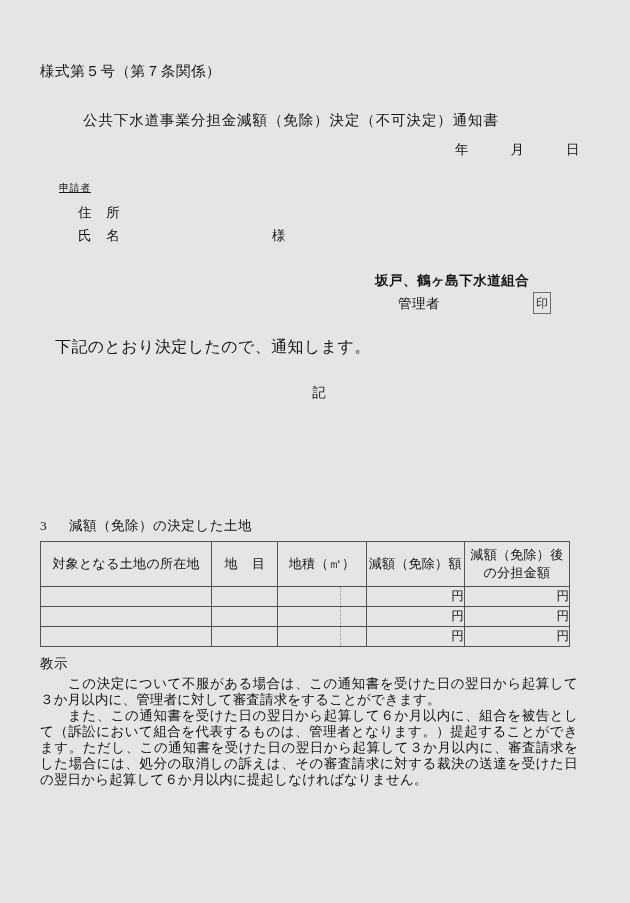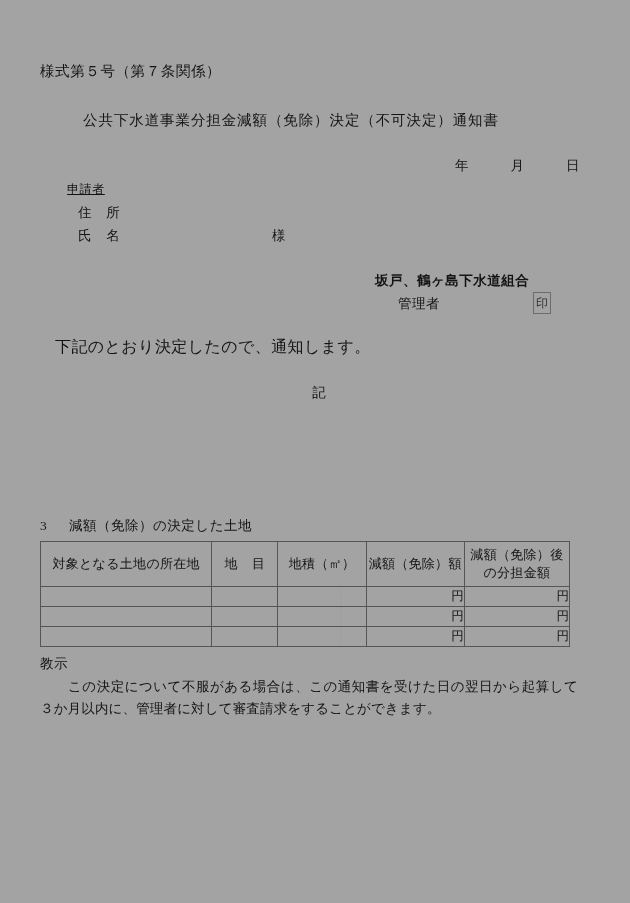--- a/index.html
+++ b/index.html
@@ -8,21 +8,21 @@
     background: #ffffff;
   }
   body {
     font-family: "Liberation Serif", "DejaVu Serif", serif;
     color: #141414;
   }
   #page {
     position: relative;
     width: 630px;
     height: 903px;
-    background: #a3a3a3;
+    background: #e5e5e5;
     overflow: hidden;
     box-sizing: border-box;
   }
 
   
   .abs { position: absolute; }
   .jp  { font-family: "Liberation Serif", "DejaVu Serif", serif; }
   .nowrap { white-space: nowrap; }
 
   
@@ -41,31 +41,31 @@
     text-align: center;
     font-size: 14.5px;
     letter-spacing: 0.9px;
     padding-left: 24px;
     box-sizing: border-box;
   }
 
   
   .date-line {
     left: 455px;
-    top: 157px;
+    top: 141px;
     font-size: 13.5px;
     letter-spacing: 0.4px;
   }
   .date-line .slot { display: inline-block; width: 34px; }
 
   
   .applicant-label {
-    left: 67px;
+    left: 59px;
     top: 181px;
-    font-size: 12px;
+    font-size: 10px;
     letter-spacing: 0.6px;
     text-decoration: underline;
   }
   .applicant-addr-label {
     left: 78px;
     top: 204px;
     font-size: 13.5px;
     letter-spacing: 0.6px;
   }
   .applicant-name-label {
@@ -196,21 +196,21 @@
     left: 40px;
     top: 655px;
     font-size: 13.5px;
     letter-spacing: 0.5px;
   }
   .instr-body {
     left: 40px;
     top: 676px;
     width: 538px;
     font-size: 13.5px;
-    line-height: 22px;
+    line-height: 16px;
     letter-spacing: 0.15px;
     text-align: justify;
     text-justify: inter-ideograph;
   }
   .instr-body p {
     margin: 0;
     text-indent: 28px;
   }
 </style>
 </head>
@@ -299,15 +299,16 @@
           </td>
         <td class="td-body unit-right">円</td>
         <td class="td-body unit-right">円</td>
       </tr>
     </tbody>
   </table>
 
   <div class="abs jp instr-title nowrap">教示</div>
   <div class="abs jp instr-body">
     <p>この決定について不服がある場合は、この通知書を受けた日の翌日から起算して３か月以内に、管理者に対して審査請求をすることができます。</p>
+    <p>また、この通知書を受けた日の翌日から起算して６か月以内に、組合を被告として（訴訟において組合を代表するものは、管理者となります。）提起することができます。ただし、この通知書を受けた日の翌日から起算して３か月以内に、審査請求をした場合には、処分の取消しの訴えは、その審査請求に対する裁決の送達を受けた日の翌日から起算して６か月以内に提起しなければなりません。</p>
   </div>
 
 </div>
 
 </body></html>

